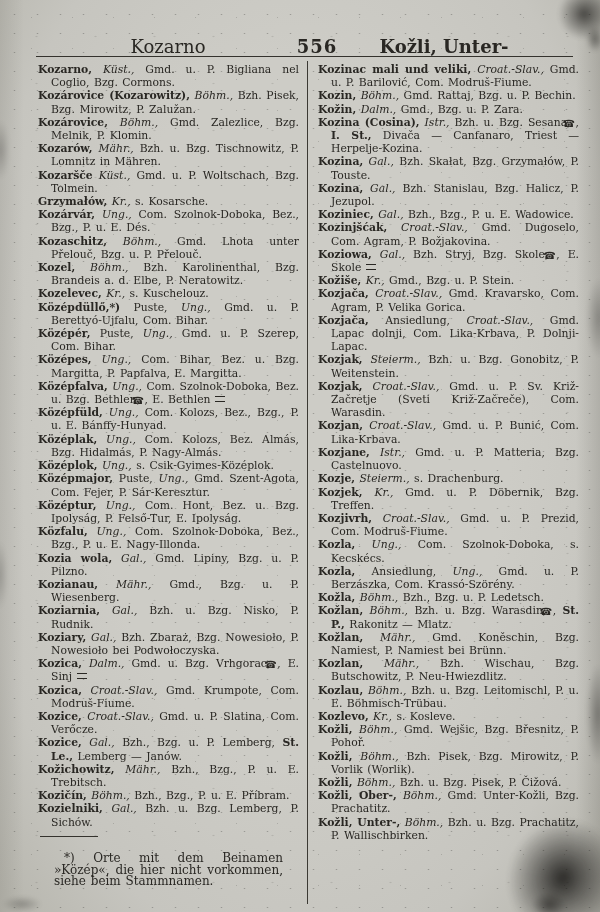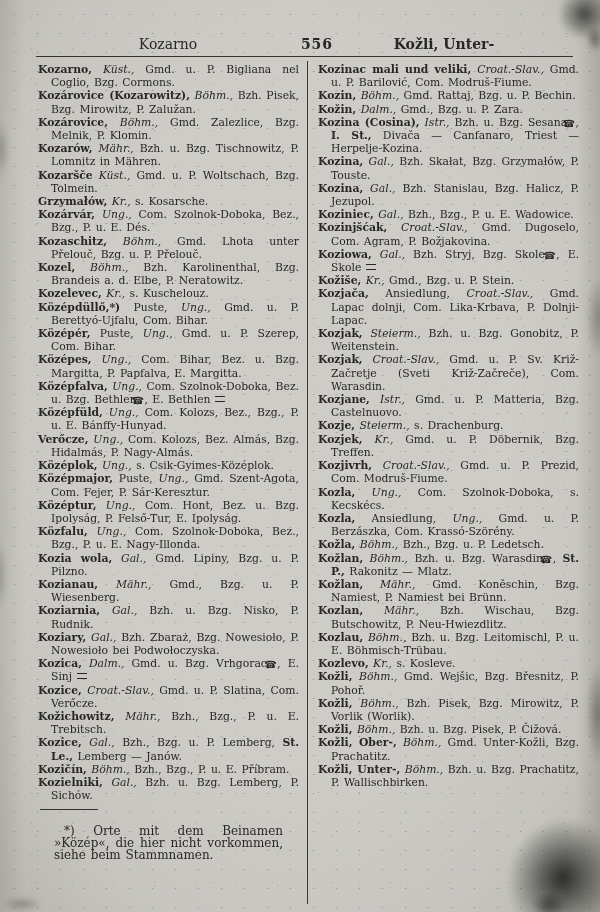--- a/index.html
+++ b/index.html
@@ -26,21 +26,21 @@
   .b-tr {right:-10px;top:-12px;width:52px;height:52px;opacity:.75;}
   .b-tr2{right:-4px;top:26px;width:18px;height:26px;opacity:.5;}
   .b-r1 {right:-12px;top:278px;width:26px;height:80px;opacity:.3;}
   .b-r2 {right:-10px;top:664px;width:24px;height:100px;opacity:.4;}
   .b-br {right:-18px;bottom:-26px;width:110px;height:120px;opacity:.95;transform:rotate(22deg);filter:blur(3px);}
   .b-br2{right:34px;bottom:-6px;width:34px;height:26px;opacity:.55;}
   .b-bl {left:2px;bottom:0px;width:40px;height:16px;opacity:.3;}
   .b-l1 {left:-10px;top:120px;width:20px;height:60px;opacity:.25;}
   .b-l2 {left:-10px;top:540px;width:18px;height:70px;opacity:.22;}
 
-  .hdr{position:absolute;top:36px;left:0;width:596px;height:18px;font-size:14px;}
+  .hdr{position:absolute;top:36px;left:0;width:596px;height:18px;font-size:18px;}
   .hdr-l{position:absolute;left:38px;width:260px;text-align:center;}
   .hdr-c{position:absolute;left:17px;width:600px;text-align:center;font-weight:bold;letter-spacing:1px;}
   .hdr-r{position:absolute;right:22px;width:260px;text-align:center;font-weight:bold;}
   .hdr-rule{position:absolute;top:56px;left:36px;width:537px;height:0;border-top:1.8px solid #34322d;}
 
   .cols{position:absolute;top:63px;left:38px;}
   .col{position:absolute;top:0;width:261px;}
   .col-left{left:0;}
   .col-right{left:280px;}
   .divider{position:absolute;top:-2px;left:269px;width:1.4px;height:843px;background:#3b3933;}
@@ -94,54 +94,57 @@
           <p class="entry"><span class="seg-b">Grzymałów,</span><span class="seg-i"> Kr.,</span><span class="seg-r"> s. Kosarsche.</span></p>
           <p class="entry"><span class="seg-b">Kozárvár,</span><span class="seg-i"> Ung.,</span><span class="seg-r"> Com. Szolnok-Doboka, Bez., Bzg., P. u. E. Dés.</span></p>
           <p class="entry"><span class="seg-b">Kozaschitz,</span><span class="seg-i"> Böhm.,</span><span class="seg-r"> Gmd. Lhota unter Přelouč, Bzg. u. P. Přelouč.</span></p>
           <p class="entry"><span class="seg-b">Kozel,</span><span class="seg-i"> Böhm.,</span><span class="seg-r"> Bzh. Karolinenthal, Bzg. Brandeis a. d. Elbe, P. Neratowitz.</span></p>
           <p class="entry"><span class="seg-b">Kozelevec,</span><span class="seg-i"> Kr.,</span><span class="seg-r"> s. Kuschelouz.</span></p>
           <p class="entry"><span class="seg-b">Középdüllő,*)</span><span class="seg-r"> Puste, </span><span class="seg-i">Ung.,</span><span class="seg-r"> Gmd. u. P. Berettyó-Ujfalu, Com. Bihar.</span></p>
           <p class="entry"><span class="seg-b">Középér,</span><span class="seg-r"> Puste, </span><span class="seg-i">Ung.,</span><span class="seg-r"> Gmd. u. P. Szerep, Com. Bihar.</span></p>
           <p class="entry"><span class="seg-b">Középes,</span><span class="seg-i"> Ung.,</span><span class="seg-r"> Com. Bihar, Bez. u. Bzg. Margitta, P. Papfalva, E. Margitta.</span></p>
           <p class="entry"><span class="seg-b">Középfalva,</span><span class="seg-i"> Ung.,</span><span class="seg-r"> Com. Szolnok-Doboka, Bez. u. Bzg. Bethlen, </span><span class="sym sym-ph">☎</span><span class="seg-r">, E. Bethlen </span><span class="sym sym-rw"></span></p>
           <p class="entry"><span class="seg-b">Középfüld,</span><span class="seg-i"> Ung.,</span><span class="seg-r"> Com. Kolozs, Bez., Bzg., P. u. E. Bánffy-Hunyad.</span></p>
-          <p class="entry"><span class="seg-b">Verőcze,</span><span class="seg-i"> Ung.,</span><span class="seg-r"> Com. Kolozs, Bez. Almás, Bzg. Hidalmás, P. Nagy-Almás.</span></p>
+          <p class="entry"><span class="seg-b">Középlak,</span><span class="seg-i"> Ung.,</span><span class="seg-r"> Com. Kolozs, Bez. Almás, Bzg. Hidalmás, P. Nagy-Almás.</span></p>
           <p class="entry"><span class="seg-b">Középlok,</span><span class="seg-i"> Ung.,</span><span class="seg-r"> s. Csik-Gyimes-Középlok.</span></p>
           <p class="entry"><span class="seg-b">Középmajor,</span><span class="seg-r"> Puste, </span><span class="seg-i">Ung.,</span><span class="seg-r"> Gmd. Szent-Agota, Com. Fejer, P. Sár-Keresztur.</span></p>
           <p class="entry"><span class="seg-b">Középtur,</span><span class="seg-i"> Ung.,</span><span class="seg-r"> Com. Hont, Bez. u. Bzg. Ipolyság, P. Felső-Tur, E. Ipolyság.</span></p>
           <p class="entry"><span class="seg-b">Közfalu,</span><span class="seg-i"> Ung.,</span><span class="seg-r"> Com. Szolnok-Doboka, Bez., Bzg., P. u. E. Nagy-Illonda.</span></p>
           <p class="entry"><span class="seg-b">Kozia wola,</span><span class="seg-i"> Gal.,</span><span class="seg-r"> Gmd. Lipiny, Bzg. u. P. Pilzno.</span></p>
           <p class="entry"><span class="seg-b">Kozianau,</span><span class="seg-i"> Mähr.,</span><span class="seg-r"> Gmd., Bzg. u. P. Wiesenberg.</span></p>
           <p class="entry"><span class="seg-b">Koziarnia,</span><span class="seg-i"> Gal.,</span><span class="seg-r"> Bzh. u. Bzg. Nisko, P. Rudnik.</span></p>
           <p class="entry"><span class="seg-b">Koziary,</span><span class="seg-i"> Gal.,</span><span class="seg-r"> Bzh. Zbaraż, Bzg. Nowesioło, P. Nowesioło bei Podwołoczyska.</span></p>
           <p class="entry"><span class="seg-b">Kozica,</span><span class="seg-i"> Dalm.,</span><span class="seg-r"> Gmd. u. Bzg. Vrhgorac, </span><span class="sym sym-ph">☎</span><span class="seg-r">, E. Sinj </span><span class="sym sym-rw"></span></p>
+          <p class="entry"><span class="seg-b">Kozica,</span><span class="seg-i"> Croat.-Slav.,</span><span class="seg-r"> Gmd. Krumpote, Com. Modruš-Fiume.</span></p>
           <p class="entry"><span class="seg-b">Kozice,</span><span class="seg-i"> Croat.-Slav.,</span><span class="seg-r"> Gmd. u. P. Slatina, Com. Verőcze.</span></p>
+          <p class="entry"><span class="seg-b">Kozice,</span><span class="seg-i"> Gal.,</span><span class="seg-r"> Bzh., Bzg. u. P. Lemberg, </span><span class="seg-b">St. Le.,</span><span class="seg-r"> Lemberg — Janów.</span></p>
           <p class="entry"><span class="seg-b">Kožichowitz,</span><span class="seg-i"> Mähr.,</span><span class="seg-r"> Bzh., Bzg., P. u. E. Trebitsch.</span></p>
-          <p class="entry"><span class="seg-b">Kozice,</span><span class="seg-i"> Gal.,</span><span class="seg-r"> Bzh., Bzg. u. P. Lemberg, </span><span class="seg-b">St. Le.,</span><span class="seg-r"> Lemberg — Janów.</span></p>
           <p class="entry"><span class="seg-b">Kozičín,</span><span class="seg-i"> Böhm.,</span><span class="seg-r"> Bzh., Bzg., P. u. E. Příbram.</span></p>
           <p class="entry"><span class="seg-b">Kozielniki,</span><span class="seg-i"> Gal.,</span><span class="seg-r"> Bzh. u. Bzg. Lemberg, P. Sichów.</span></p>
         </div>
       <div class="fn-rule"></div>
       <p class="fn"><span>*)</span> <span>Orte mit dem Beinamen »Közép«, die hier nicht vorkommen, siehe beim Stammnamen.</span></p>
     </div>
     <div class="divider"></div>
     <div class="col col-right" id="col-right-entries">
         <p class="entry"><span class="seg-b">Kozinac mali und veliki,</span><span class="seg-i"> Croat.-Slav.,</span><span class="seg-r"> Gmd. u. P. Barilović, Com. Modruš-Fiume.</span></p>
         <p class="entry"><span class="seg-b">Kozin,</span><span class="seg-i"> Böhm.,</span><span class="seg-r"> Gmd. Rattaj, Bzg. u. P. Bechin.</span></p>
         <p class="entry"><span class="seg-b">Kožin,</span><span class="seg-i"> Dalm.,</span><span class="seg-r"> Gmd., Bzg. u. P. Zara.</span></p>
         <p class="entry"><span class="seg-b">Kozina (Cosina),</span><span class="seg-i"> Istr.,</span><span class="seg-r"> Bzh. u. Bzg. Sesana, </span><span class="sym sym-ph">☎</span><span class="seg-r">, </span><span class="seg-b">I. St.,</span><span class="seg-r"> Divača — Canfanaro, Triest — Herpelje-Kozina.</span></p>
         <p class="entry"><span class="seg-b">Kozina,</span><span class="seg-i"> Gal.,</span><span class="seg-r"> Bzh. Skałat, Bzg. Grzymałów, P. Touste.</span></p>
         <p class="entry"><span class="seg-b">Kozina,</span><span class="seg-i"> Gal.,</span><span class="seg-r"> Bzh. Stanislau, Bzg. Halicz, P. Jezupol.</span></p>
         <p class="entry"><span class="seg-b">Koziniec,</span><span class="seg-i"> Gal.,</span><span class="seg-r"> Bzh., Bzg., P. u. E. Wadowice.</span></p>
         <p class="entry"><span class="seg-b">Kozinjšćak,</span><span class="seg-i"> Croat.-Slav.,</span><span class="seg-r"> Gmd. Dugoselo, Com. Agram, P. Božjakovina.</span></p>
         <p class="entry"><span class="seg-b">Koziowa,</span><span class="seg-i"> Gal.,</span><span class="seg-r"> Bzh. Stryj, Bzg. Skole, </span><span class="sym sym-ph">☎</span><span class="seg-r">, E. Skole </span><span class="sym sym-rw"></span></p>
         <p class="entry"><span class="seg-b">Kožiše,</span><span class="seg-i"> Kr.,</span><span class="seg-r"> Gmd., Bzg. u. P. Stein.</span></p>
+        <p class="entry"><span class="seg-b">Kozjača,</span><span class="seg-i"> Croat.-Slav.,</span><span class="seg-r"> Gmd. Kravarsko, Com. Agram, P. Velika Gorica.</span></p>
         <p class="entry"><span class="seg-b">Kozjača,</span><span class="seg-r"> Ansiedlung, </span><span class="seg-i">Croat.-Slav.,</span><span class="seg-r"> Gmd. Lapac dolnji, Com. Lika-Krbava, P. Dolnji-Lapac.</span></p>
         <p class="entry"><span class="seg-b">Kozjak,</span><span class="seg-i"> Steierm.,</span><span class="seg-r"> Bzh. u. Bzg. Gonobitz, P. Weitenstein.</span></p>
         <p class="entry"><span class="seg-b">Kozjak,</span><span class="seg-i"> Croat.-Slav.,</span><span class="seg-r"> Gmd. u. P. Sv. Križ-Začretje (Sveti Križ-Začreče), Com. Warasdin.</span></p>
+        <p class="entry"><span class="seg-b">Kozjan,</span><span class="seg-i"> Croat.-Slav.,</span><span class="seg-r"> Gmd. u. P. Bunić, Com. Lika-Krbava.</span></p>
         <p class="entry"><span class="seg-b">Kozjane,</span><span class="seg-i"> Istr.,</span><span class="seg-r"> Gmd. u. P. Matteria, Bzg. Castelnuovo.</span></p>
         <p class="entry"><span class="seg-b">Kozje,</span><span class="seg-i"> Steierm.,</span><span class="seg-r"> s. Drachenburg.</span></p>
         <p class="entry"><span class="seg-b">Kozjek,</span><span class="seg-i"> Kr.,</span><span class="seg-r"> Gmd. u. P. Döbernik, Bzg. Treffen.</span></p>
         <p class="entry"><span class="seg-b">Kozjivrh,</span><span class="seg-i"> Croat.-Slav.,</span><span class="seg-r"> Gmd. u. P. Prezid, Com. Modruš-Fiume.</span></p>
         <p class="entry"><span class="seg-b">Kozla,</span><span class="seg-i"> Ung.,</span><span class="seg-r"> Com. Szolnok-Doboka, s. Kecskécs.</span></p>
         <p class="entry"><span class="seg-b">Kozla,</span><span class="seg-r"> Ansiedlung, </span><span class="seg-i">Ung.,</span><span class="seg-r"> Gmd. u. P. Berzászka, Com. Krassó-Szörény.</span></p>
         <p class="entry"><span class="seg-b">Kožla,</span><span class="seg-i"> Böhm.,</span><span class="seg-r"> Bzh., Bzg. u. P. Ledetsch.</span></p>
         <p class="entry"><span class="seg-b">Kožlan,</span><span class="seg-i"> Böhm.,</span><span class="seg-r"> Bzh. u. Bzg. Warasdin, </span><span class="sym sym-ph">☎</span><span class="seg-r">, </span><span class="seg-b">St. P.,</span><span class="seg-r"> Rakonitz — Mlatz.</span></p>
         <p class="entry"><span class="seg-b">Kožlan,</span><span class="seg-i"> Mähr.,</span><span class="seg-r"> Gmd. Koněschin, Bzg. Namiest, P. Namiest bei Brünn.</span></p>
         <p class="entry"><span class="seg-b">Kozlan,</span><span class="seg-i"> Mähr.,</span><span class="seg-r"> Bzh. Wischau, Bzg. Butschowitz, P. Neu-Hwiezdlitz.</span></p>

